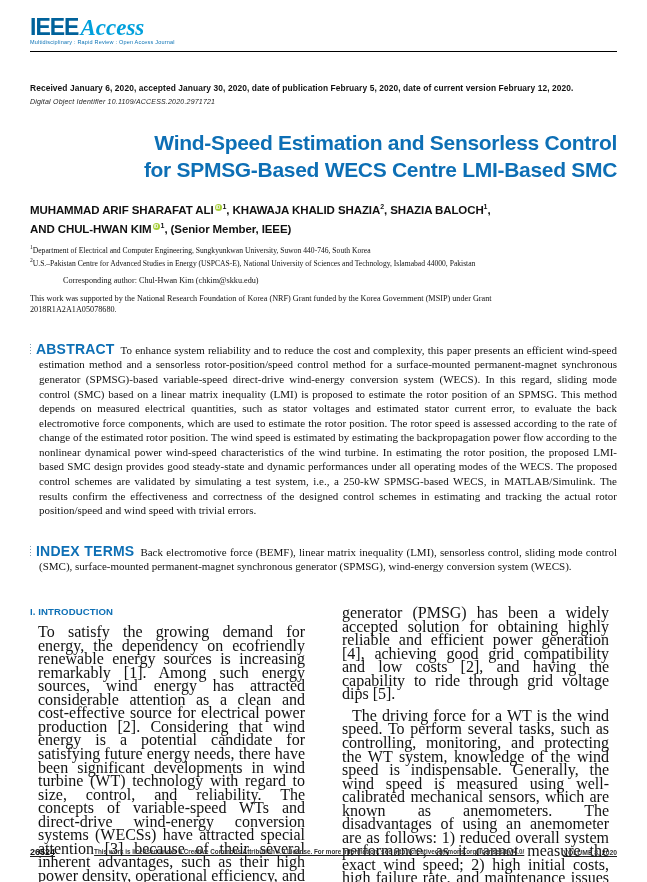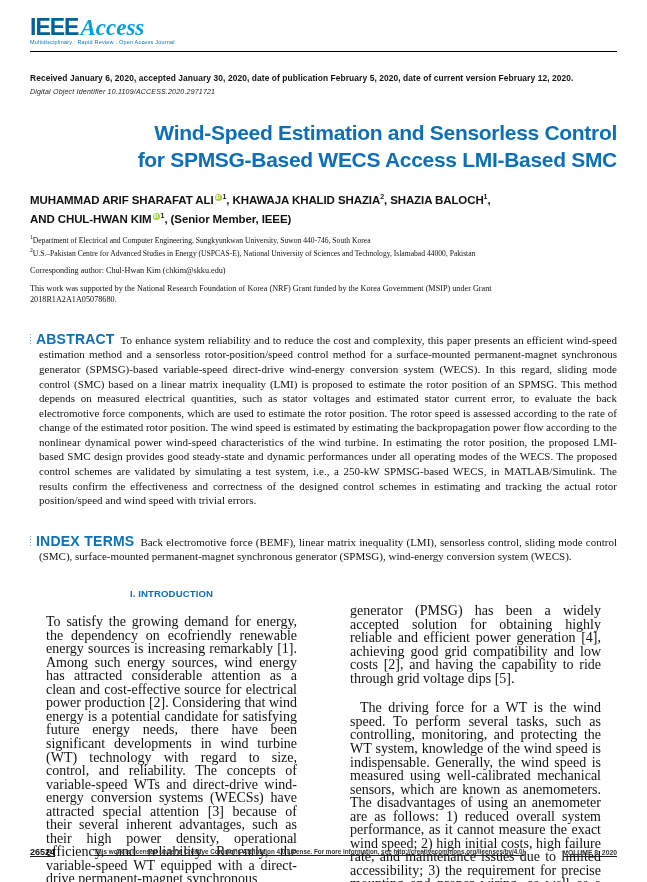--- a/index.html
+++ b/index.html
@@ -24,21 +24,21 @@
     font-family:"Liberation Serif", serif;
     font-style:italic;font-weight:bold;font-size:23px;color:#00a0dc;margin-left:2px;
   }
   .logo-tagline{
     font-family:"Liberation Sans", sans-serif;
     font-size:5.5px;color:#0b72b5;letter-spacing:.2px;margin-top:-2px;
   }
   .header-rule{border:none;border-top:1.4px solid #000;margin:6px 0 0 0;}
   .received-line{
     font-family:"Liberation Sans", sans-serif;
-    font-weight:bold;font-size:8.4px;color:#111;margin-top:21px;letter-spacing:.1px;
+    font-weight:bold;font-size:8.4px;color:#111;margin-top:31px;letter-spacing:.1px;
   }
   .doi-line{
     font-family:"Liberation Sans", sans-serif;
     font-style:italic;font-size:7px;color:#222;margin-top:5px;letter-spacing:.2px;
   }
   
   .title{
     font-family:"Liberation Sans", sans-serif;
     font-weight:bold;font-size:21px;line-height:27px;color:#0d6fb5;
     letter-spacing:-.3px;margin-top:24px;text-align:right;
@@ -49,21 +49,21 @@
   }
   .authors sup{font-size:7px;}
   .orcid{
     display:inline-block;width:7px;height:7px;border-radius:50%;
     background:#a6ce39;color:#fff;font-size:4.5px;line-height:7px;text-align:center;
     font-family:"Liberation Sans", sans-serif;font-weight:bold;
     vertical-align:super;margin:0 1px;
   }
   .affiliations{font-size:7.6px;line-height:10px;margin-top:5px;color:#111;}
   .affiliations sup{font-size:5.5px;}
-  .corresponding{font-size:8.2px;margin-top:7px;color:#111;}
+  .corresponding{font-size:8.2px;margin-top:7px;color:#111;margin-left:33px;}
   .funding{font-size:8.2px;line-height:11.5px;margin-top:8px;max-width:512px;color:#111;}
   
   .block{margin-top:26px;position:relative;}
   .block p{
     margin:0;font-size:11px;line-height:14.6px;text-align:justify;
     padding-left:9px;text-indent:-9px;color:#111;
   }
   .dotted-marker{
     display:inline-block;width:1px;height:11px;margin-right:5px;
     background:repeating-linear-gradient(to bottom,#7f9bb0 0 1px,transparent 1px 3px);
@@ -73,24 +73,24 @@
     font-family:"Liberation Sans", sans-serif;
     font-weight:bold;color:#0d6fb5;font-size:14px;letter-spacing:.2px;
     padding-right:6px;
   }
   .index-block{}
   
   .columns{display:flex;gap:21px;margin-top:24px;}
   .col{flex:1;min-width:0;}
   .section-heading{
     font-family:"Liberation Sans", sans-serif;
-    font-weight:bold;font-size:9.6px;color:#0d6fb5;margin:0 0 3px 0;letter-spacing:.1px;text-align:center;
+    font-weight:bold;font-size:9.6px;color:#0d6fb5;margin:8px 0 3px 0;letter-spacing:.1px;
   }
   .body-text{
-    margin:16px;font-size:14px;line-height:13.55px;text-align:justify;color:#111;
+    margin:8px;font-size:16px;line-height:13.55px;text-align:justify;color:#111;
   }
   .body-text.indent{text-indent:10px;}
   .footnote{
     margin-top:14px;font-size:8.6px;line-height:12px;text-align:justify;
     text-indent:10px;color:#111;
   }
   .footnote .orcid{width:6px;height:6px;font-size:4px;line-height:6px;}
   
   .footer{
     position:absolute;left:30px;right:30px;top:847px;
@@ -114,21 +114,21 @@
     <span class="logo-ieee">IEEE</span><span class="logo-access">Access</span>
     <div class="logo-tagline">Multidisciplinary : Rapid Review : Open Access Journal</div>
   </div>
   <hr class="header-rule">
 
   <div class="received-line">Received January 6, 2020, accepted January 30, 2020, date of publication February 5, 2020, date of current version February 12, 2020.</div>
   <div class="doi-line">Digital Object Identifier 10.1109/ACCESS.2020.2971721</div>
 
   <div class="title">
     <div>Wind-Speed Estimation and Sensorless Control</div>
-    <div>for SPMSG-Based WECS Access LMI-Based SMC</div>
+    <div>for SPMSG-Based WECS Centre LMI-Based SMC</div>
   </div>
 
   <div class="authors">
     <div><span>MUHAMMAD ARIF SHARAFAT ALI</span><span class="orcid">iD</span><sup>1</sup><span>, </span><span>KHAWAJA KHALID SHAZIA</span><sup>2</sup><span>, </span><span>SHAZIA BALOCH</span><sup>1</sup><span>,</span></div>
     <div><span>AND </span><span>CHUL-HWAN KIM</span><span class="orcid">iD</span><sup>1</sup><span>, (Senior Member, IEEE)</span></div>
   </div>
 
   <div class="affiliations">
     <div><sup>1</sup><span>Department of Electrical and Computer Engineering, Sungkyunkwan University, Suwon 440-746, South Korea</span></div>
     <div><sup>2</sup><span>U.S.–Pakistan Centre for Advanced Studies in Energy (USPCAS-E), National University of Sciences and Technology, Islamabad 44000, Pakistan</span></div>

